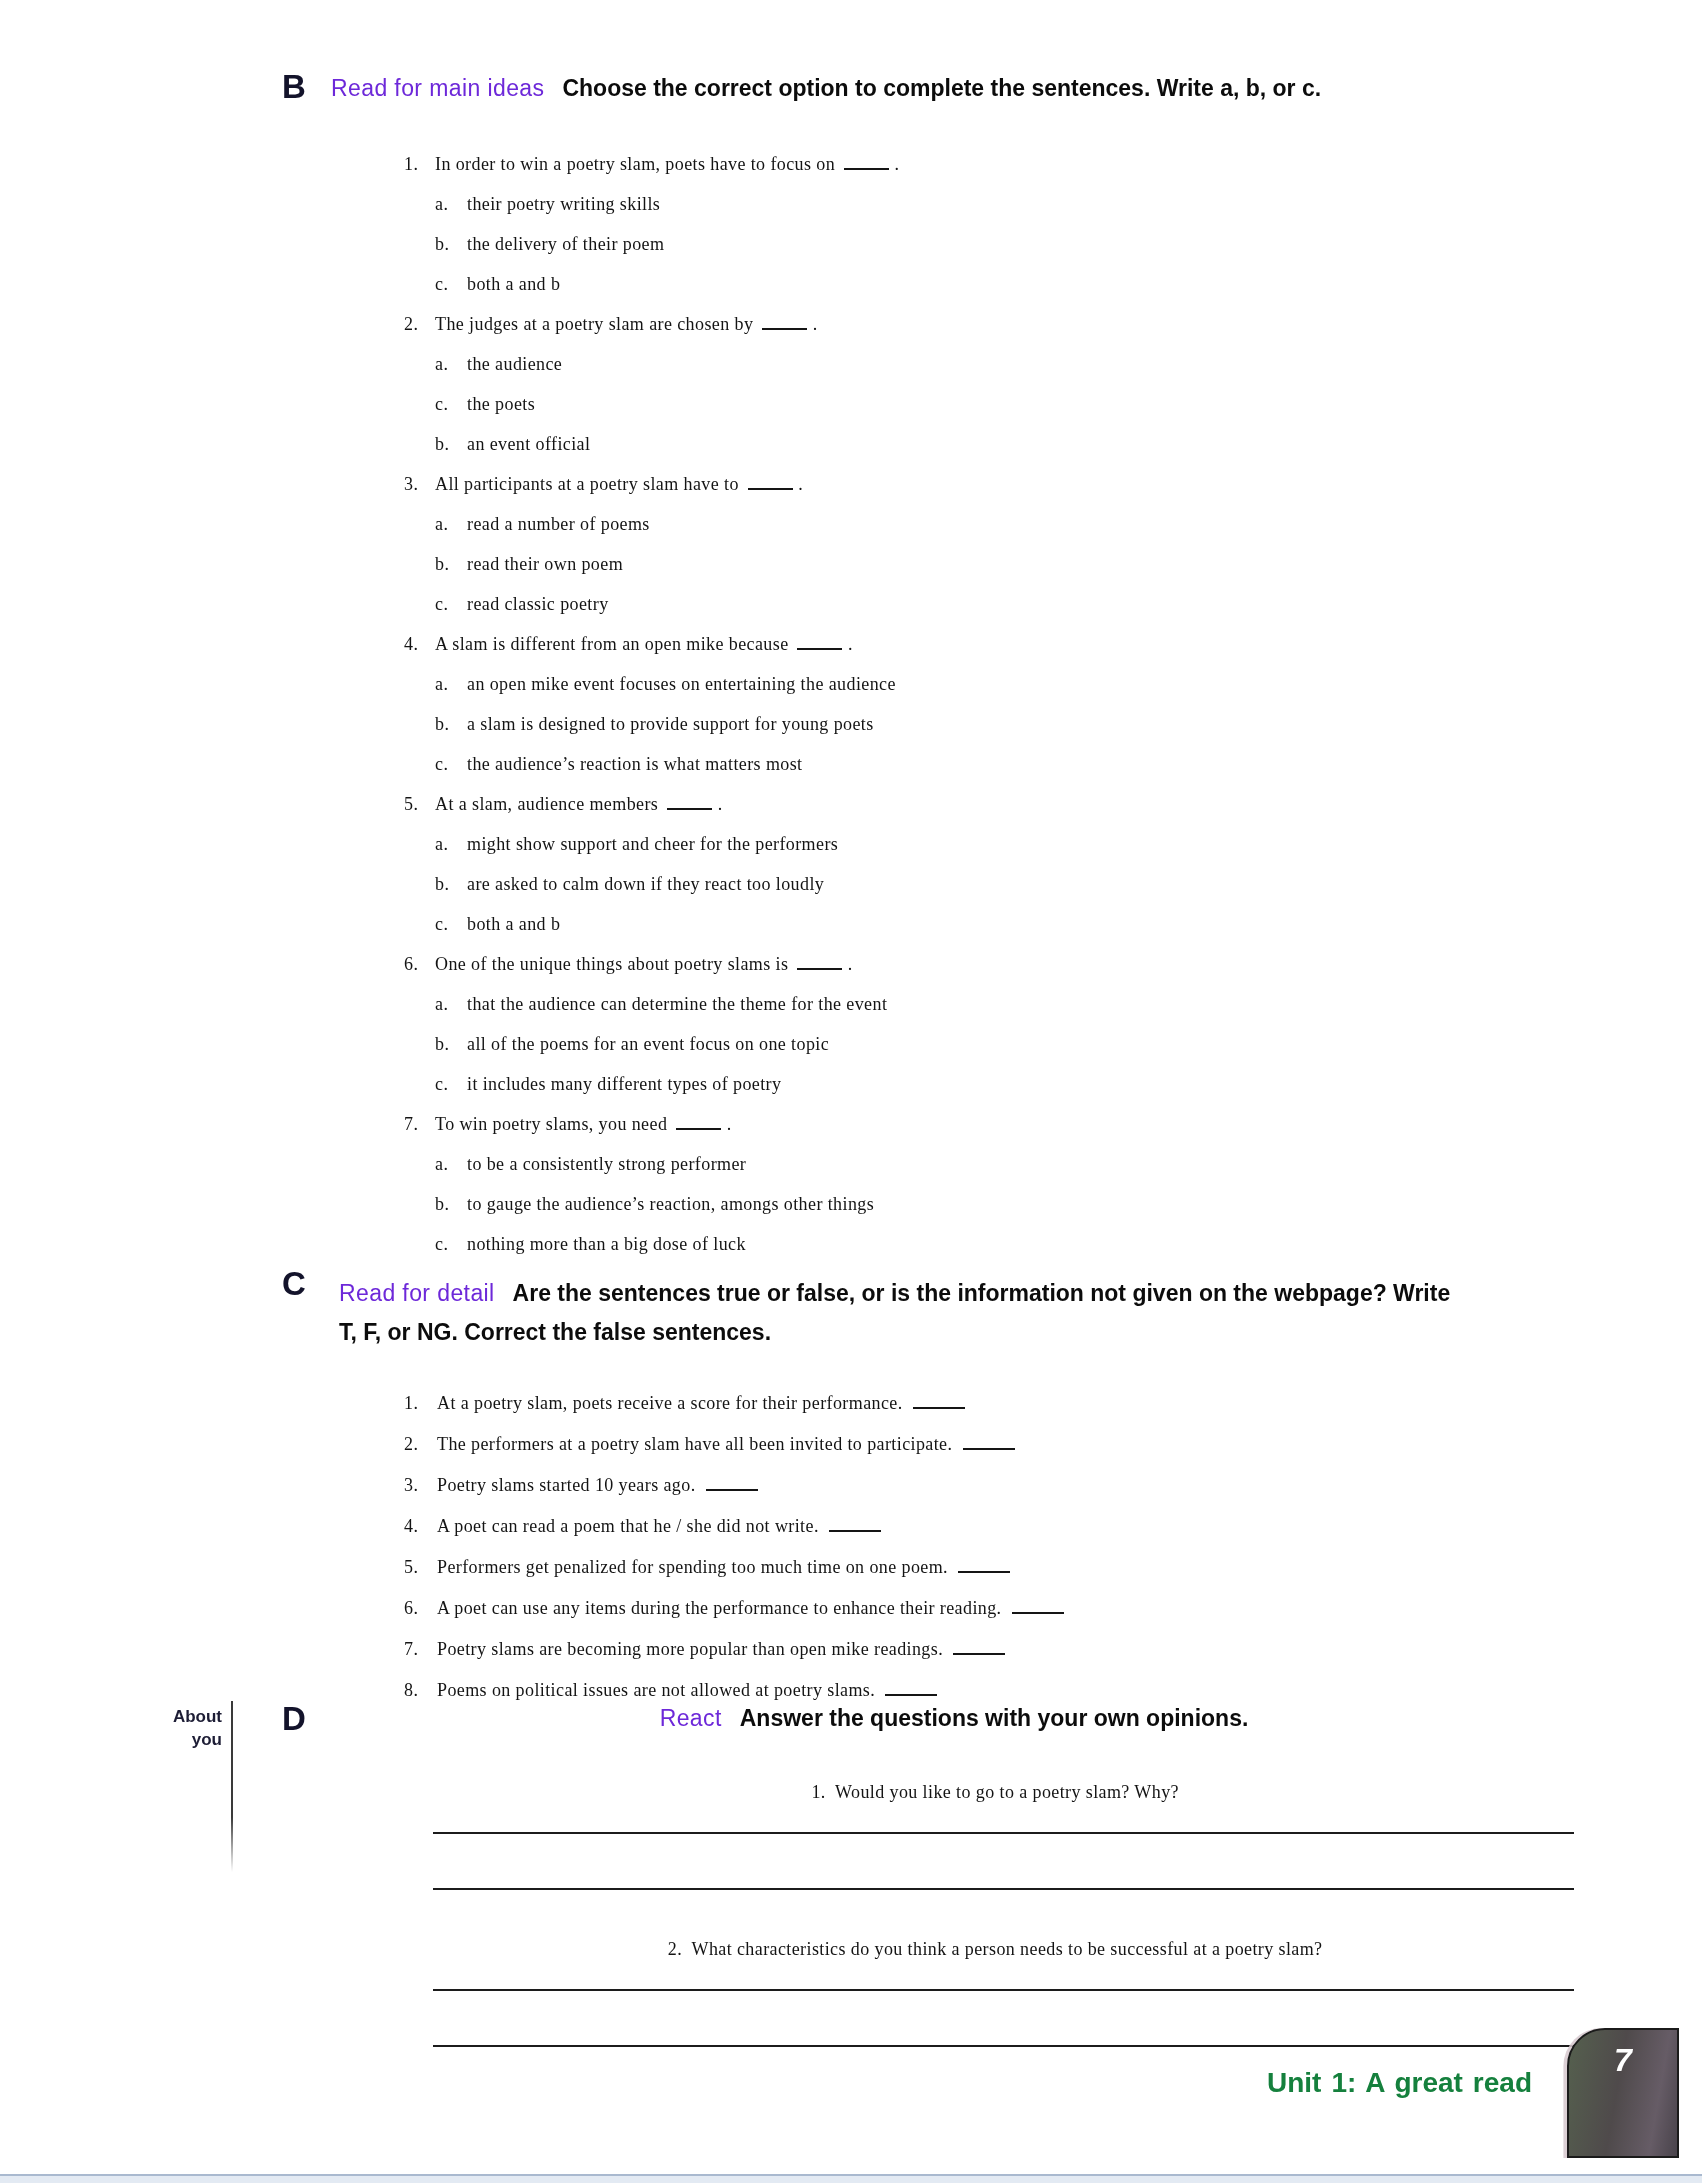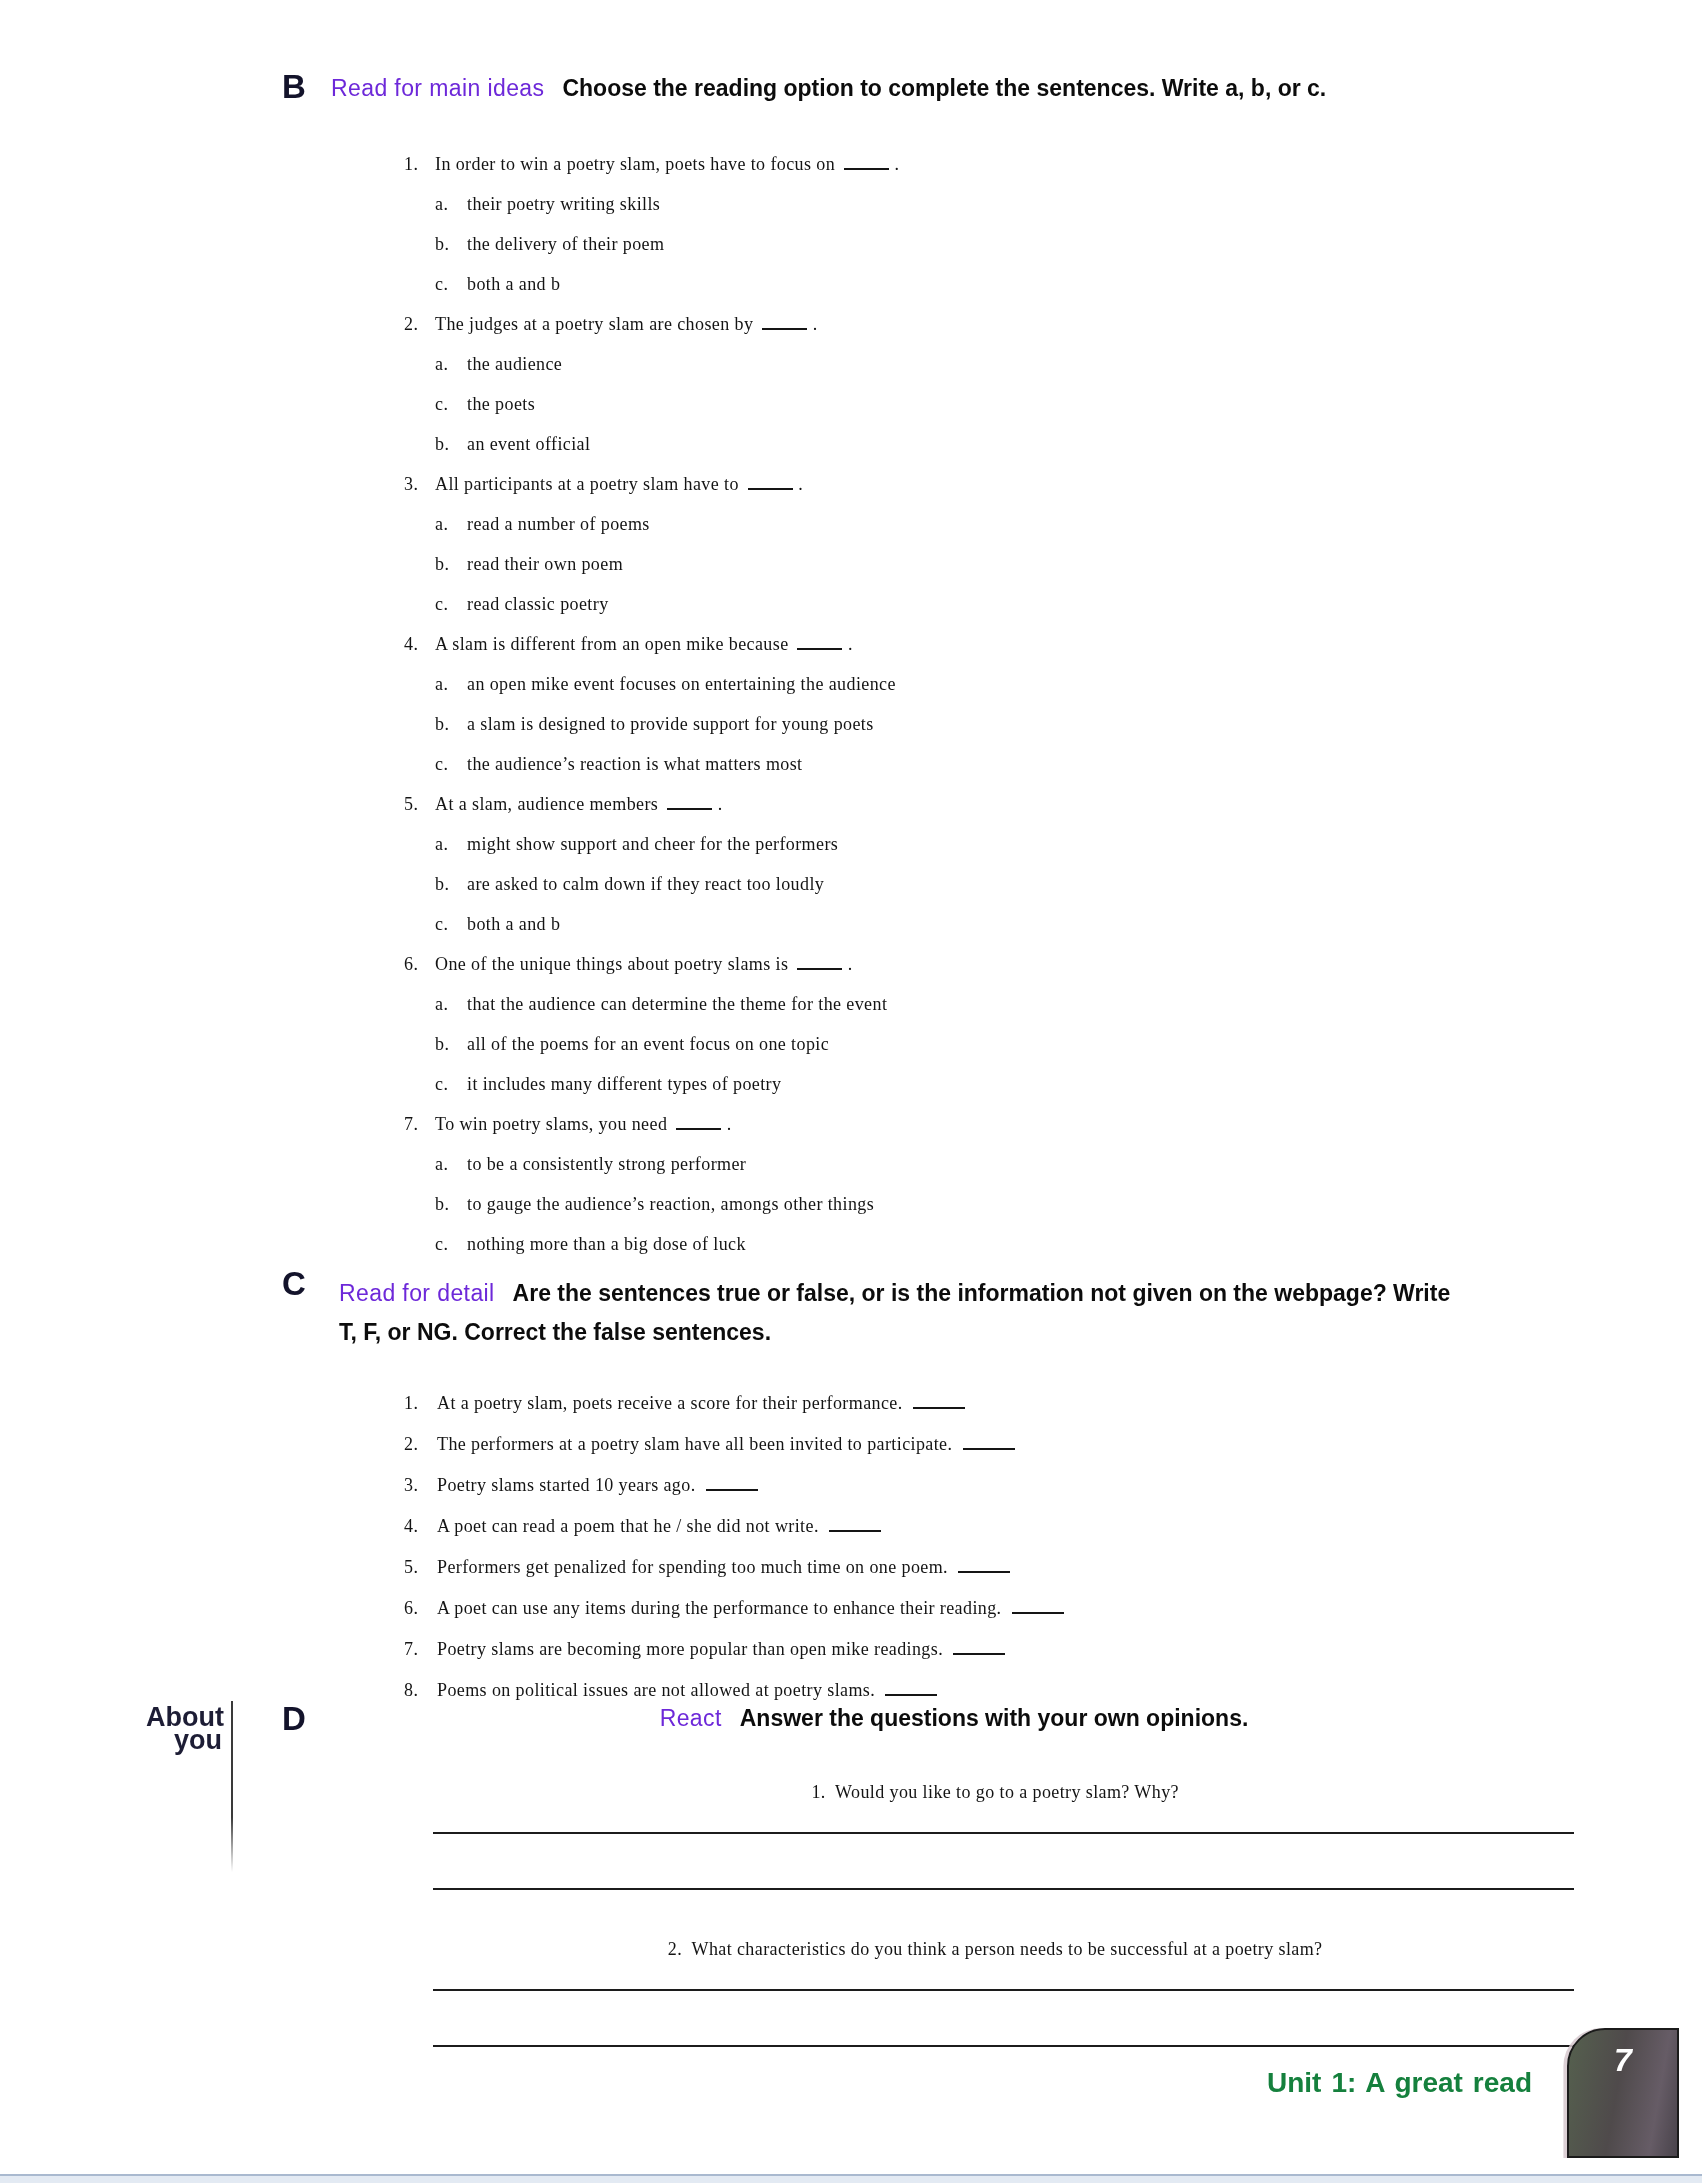--- a/index.html
+++ b/index.html
@@ -55,21 +55,21 @@
     height:0;border-bottom:2.9px solid #1c1c1c;
     margin-left:29px;margin-right:2.9px;
   }
   .answer-rule.first{margin-top:19px;}
   .answer-rule.second{margin-top:54px;}
   
   .about-you{
     position:absolute;left:146px;top:1706px;width:76px;
     text-align:right;
     font-family:"Liberation Sans","DejaVu Sans",sans-serif;
-    font-weight:700;font-size:27px;line-height:22.6px;color:#1d1d35;
+    font-weight:700;font-size:17px;line-height:22.6px;color:#1d1d35;
   }
   .sidebar-rule{
     position:absolute;left:231px;top:1701px;width:2.2px;height:171px;
     background:linear-gradient(to bottom,#3a3a3a 0%,#3a3a3a 68%,rgba(58,58,58,0) 100%);
   }
   
   .footer-label{
     position:absolute;top:2067px;right:170px;
     font-family:"Liberation Sans","DejaVu Sans",sans-serif;
     font-weight:700;font-size:28px;color:#15803d;word-spacing:2.2px;
@@ -96,21 +96,21 @@
 </head>
 <body>
 
 <div class="page">
 
   <div class="section sec-b sec-row">
     <div class="sec-letter">B</div>
     <div>
       <p class="sec-header" style="margin:0;">
         <span class="skill">Read for main ideas</span>
-        <span class="instr">Choose the reading option to complete the sentences. Write a, b, or c.</span>
+        <span class="instr">Choose the correct option to complete the sentences. Write a, b, or c.</span>
       </p>
       <div class="questions serif-line">
 
       <div class="q-block">
           <div class="q-line">
             <span class="q-num">1.</span><span>In order to win a poetry slam, poets have to focus on</span><span class="blank"></span><span>.</span>
           </div>
           <div>
 
           <div class="opt-line">

